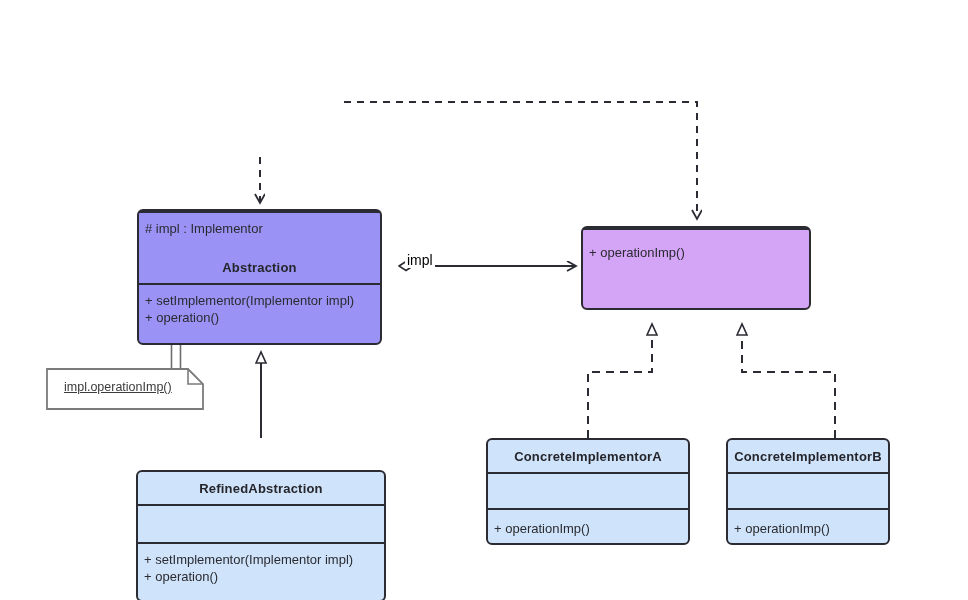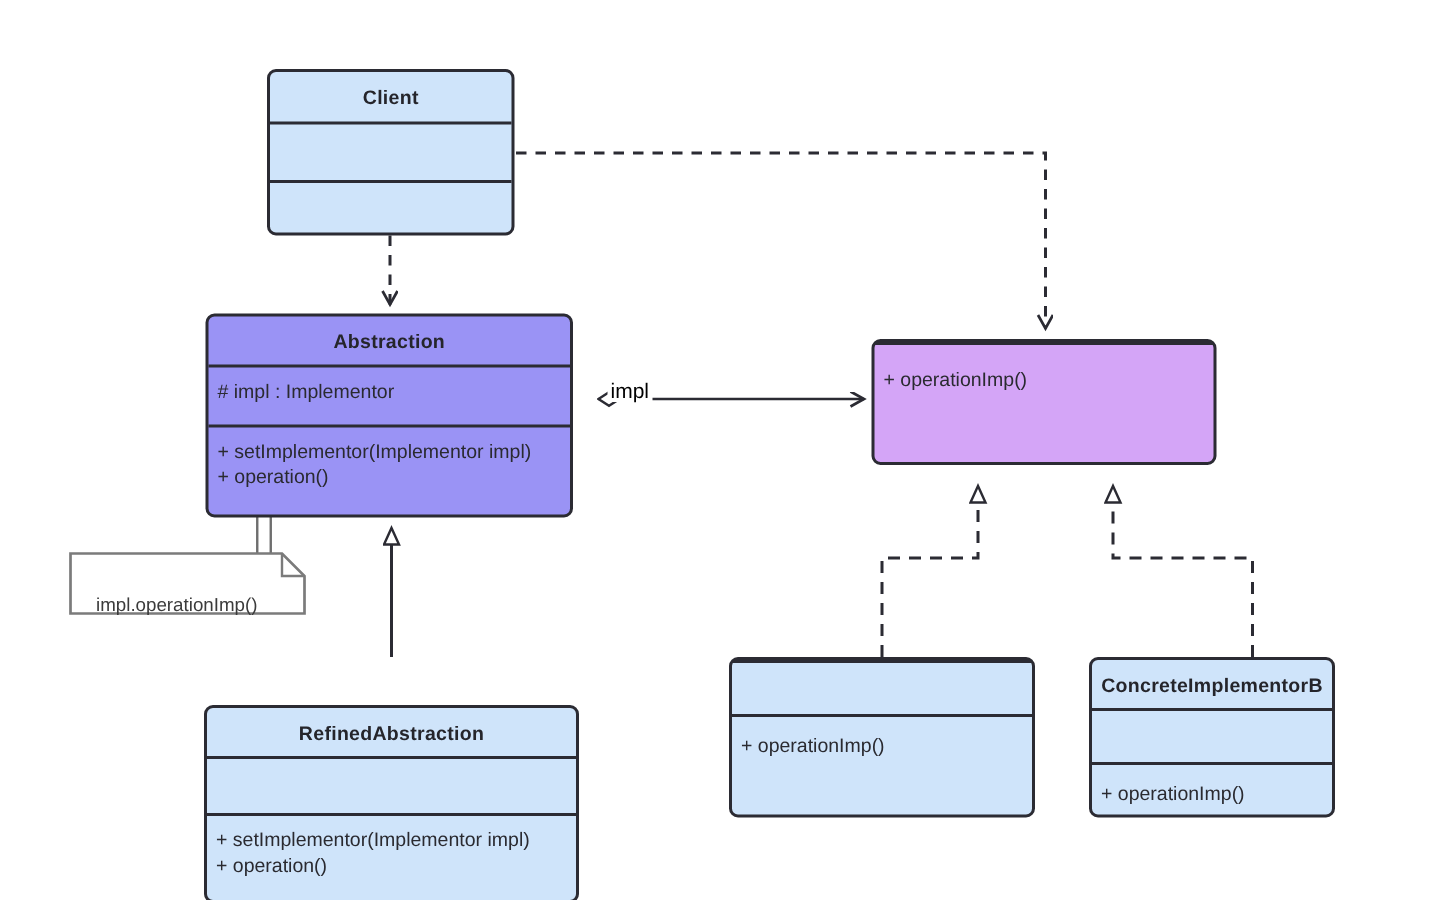--- a/index.html
+++ b/index.html
@@ -145,50 +145,46 @@
     <g>
       <path d="M167,335 L176,324 L185,335 L180.5,335 L180.5,378 L171.5,378 L171.5,335 Z" fill="#ffffff" stroke="#6e6e6e" stroke-width="1.6" stroke-linejoin="miter"></path>
     </g>
   </svg>
 
   <div class="uml-note" style="left:46px; top:368px; width:158px; height:42px;">
     <svg width="158" height="42" viewBox="0 0 158 42">
       <path d="M1,1 L142,1 L157,16 L157,41 L1,41 Z" fill="#ffffff" stroke="#7b7b7b" stroke-width="1.8" stroke-linejoin="miter"></path>
       <path d="M142,1 L142,16 L157,16" fill="none" stroke="#7b7b7b" stroke-width="1.6"></path>
     </svg>
-    <div class="note-text" style="left:18px; top:28px;">impl.operationImp()</div>
+    <div class="note-text" style="left:18px; top:12px;text-decoration:underline;">impl.operationImp()</div>
   </div>
 
   <div class="edge-label" style="left:405px; top:252px;">impl</div>
 
-  <div class="uml-class fill-blue" style="left:178px; top:46px; width:165px; height:111px;">
-    <div class="compartment title" style="height:33px;">Client</div>
-    <div class="compartment divider members empty" style="height:39px;"></div>
-    <div class="compartment divider members empty" style="flex:1;"></div>
-  </div>
 
   <div class="uml-class fill-indigo" style="left:137px; top:209px; width:245px; height:136px;">
+    <div class="compartment divider members" style="height:40px;"># impl : Implementor</div>
     <div class="compartment title" style="height:32px;">Abstraction</div>
-    <div class="compartment divider members" style="height:40px;"># impl : Implementor</div>
     <div class="compartment divider members" style="flex:1;">+ setImplementor(Implementor impl)
 + operation()</div>
   </div>
 
   <div class="uml-class fill-violet" style="left:581px; top:226px; width:230px; height:84px;">
     <div class="compartment divider members" style="flex:1; padding-top:14px;">+ operationImp()</div>
   </div>
 
   <div class="uml-class fill-blue" style="left:136px; top:438px; width:250px; height:132px;margin-top:32px;">
     <div class="compartment title" style="height:32px;">RefinedAbstraction</div>
     <div class="compartment divider members empty" style="height:38px;"></div>
     <div class="compartment divider members" style="flex:1;">+ setImplementor(Implementor impl)
 + operation()</div>
   </div>
 
   <div class="uml-class fill-blue" style="left:486px; top:438px; width:204px; height:107px;">
+    <div class="compartment title" style="height:32px;">ConcreteImplementorA</div>
     <div class="compartment divider members empty" style="height:36px;"></div>
     <div class="compartment divider members" style="flex:1; padding-top:10px;">+ operationImp()</div>
   </div>
 
   <div class="uml-class fill-blue" style="left:726px; top:438px; width:164px; height:107px;">
     <div class="compartment title" style="height:32px;">ConcreteImplementorB</div>
     <div class="compartment divider members empty" style="height:36px;"></div>
     <div class="compartment divider members" style="flex:1; padding-top:10px;">+ operationImp()</div>
   </div>
 

